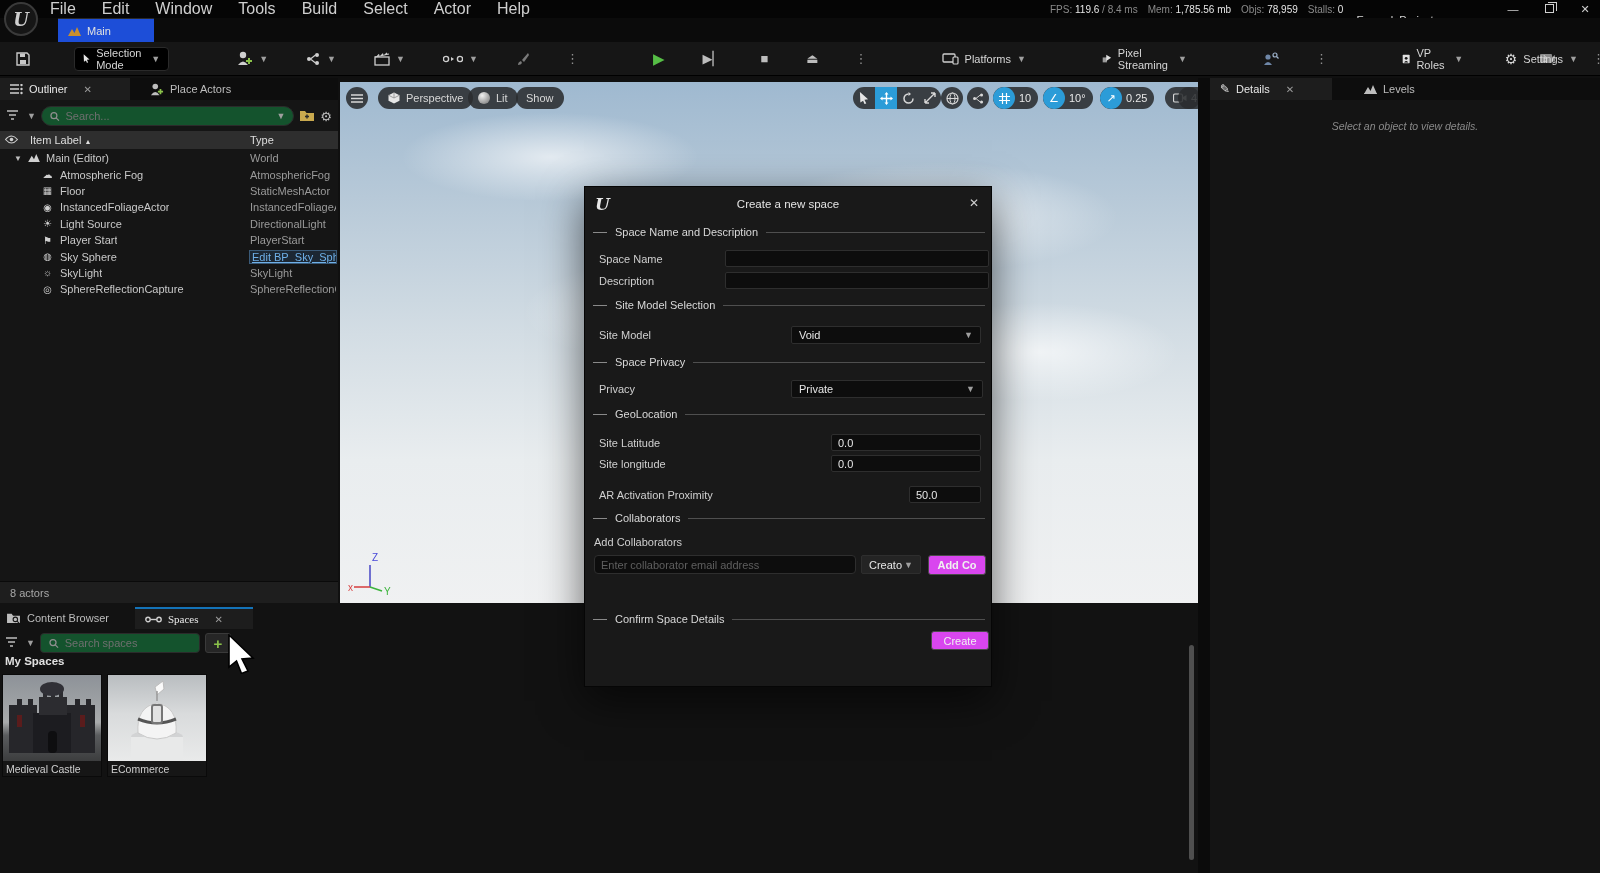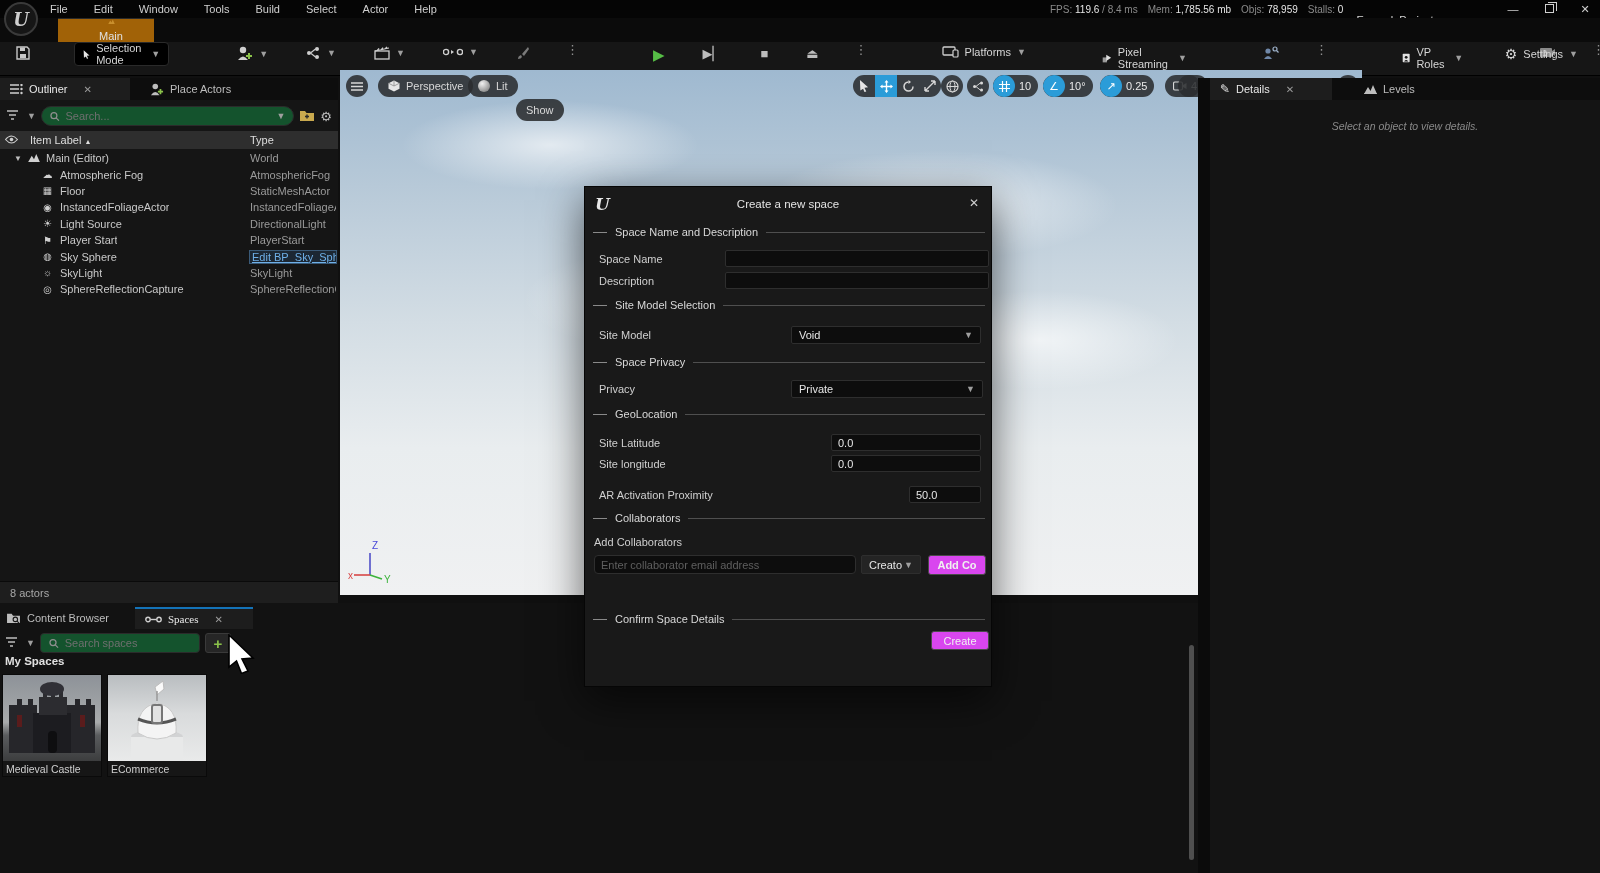--- a/index.html
+++ b/index.html
@@ -3,36 +3,36 @@
 <meta charset="utf-8">
 <style>
   * { margin:0; padding:0; box-sizing:border-box; }
   html,body { background:#000; }
   body { font-family:"Liberation Sans","DejaVu Sans",sans-serif; }
   #frame { position:relative; width:1600px; height:873px; background:#101010; overflow:hidden; color:#c8c8c8; font-size:11px; }
 
   
   #titlebar { position:absolute; left:0; top:0; width:1600px; height:18px; background:#050505; display:flex; align-items:center; }
   #ue-logo { position:absolute; left:4px; top:2px; width:34px; height:34px; border-radius:50%; background:#161616; border:2px solid #3a3a3a; color:#cfcfcf; display:flex; align-items:center; justify-content:center; font-family:"DejaVu Serif",serif; font-weight:bold; font-size:18px; font-style:italic; z-index:5; }
-  #menus { display:flex; gap:26px; margin-left:50px; color:#cfcfcf; font-size:11px; }
+  #menus { display:flex; gap:26px; margin-left:50px; color:#cfcfcf; font-size:16px; }
   .menu-item { cursor:default; }
   #tstats { position:absolute; left:1050px; top:0; height:18px; display:flex; align-items:center; gap:10px; font-size:10px; }
   .stat-label { color:#8a8a8a; } .stat-val { color:#e6e6e6; }
   #project-name { position:absolute; left:1340px; top:11px; height:18px; display:flex; align-items:center; color:#d8d8d8; font-size:11px; width:110px; justify-content:center;}
   #winbtns { position:absolute; right:8px; top:0; height:18px; display:flex; gap:22px; align-items:center; color:#cfcfcf; }
   #winbtns .wb { width:14px; text-align:center; font-size:11px; }
   .restore-box { width:9px; height:9px; border:1px solid #cfcfcf; position:relative; }
   .restore-box:before { content:""; position:absolute; left:2px; top:-3px; width:8px; height:8px; border:1px solid #cfcfcf; border-bottom:none; border-left:none; }
 
   
   #tabbar { position:absolute; left:0; top:18px; width:1600px; height:24px; background:#0b0b0b; }
-  #main-tab { position:absolute; left:58px; top:0; width:96px; height:24px; background:#a16207; border-top:1px solid #2a2a2a; display:flex; align-items:center; gap:6px; padding-left:10px; color:#e0e0e0;flex-direction:column; }
-
-  
-  #toolbar { position:absolute; left:0; top:42px; width:1600px; height:34px; background:#161616; border-bottom:1px solid #000; display:flex; align-items:flex-start;gap:22px; }
+  #main-tab { position:absolute; left:58px; top:0; width:96px; height:24px; background:#1d4ed8; border-top:1px solid #2a2a2a; display:flex; align-items:center; gap:6px; padding-left:10px; color:#e0e0e0; }
+
+  
+  #toolbar { position:absolute; left:0; top:42px; width:1600px; height:34px; background:#161616; border-bottom:1px solid #000; display:flex; align-items:center;gap:22px; }
   .tb-sep { width:1px; height:22px; background:#2b2b2b; margin:0 8px; }
   .tb-dots { color:#8f8f8f; font-size:13px; padding:0 6px; letter-spacing:0; }
   .tb-btn { display:flex; align-items:center; gap:6px; color:#d6d6d6; padding:4px 8px; border-radius:3px; }
   .chev { color:#9f9f9f; font-size:9px; }
   #sel-mode { background:#000; border:1px solid #2a2a2a; border-radius:4px; height:24px; margin-left:14px; }
   .play-green { color:#56be46; font-size:15px; }
   .tb-glyph { color:#bdbdbd; font-size:13px; }
 
   
   .ptab { display:flex; align-items:center; gap:6px; height:22px; padding:0 10px; color:#bdbdbd; font-size:11px; }
@@ -50,21 +50,21 @@
   #outliner-rows { position:absolute; left:0; top:72px; width:338px; }
   .orow { height:16.4px; display:flex; align-items:center; position:relative; color:#c9c9c9; }
   .orow .olabel { white-space:nowrap; overflow:hidden; }
   .otype { position:absolute; left:250px; width:86px; color:#9a9a9a; white-space:nowrap; overflow:hidden; }
   .otype.link { color:#6fb0e8; text-decoration:underline; background:#1c2733; outline:1px solid #3a5a78; padding:0 2px; }
   .oicon { width:15px; text-align:center; margin-right:5px; font-size:10px; color:#cfcfcf; flex:none; }
   .caret { width:12px; color:#bdbdbd; font-size:8px; flex:none; }
   #outliner-footer { position:absolute; left:0; top:503px; width:338px; height:22px; background:#1e1e1e; display:flex; align-items:center; padding-left:10px; color:#a8a8a8; border-top:1px solid #0a0a0a;}
 
   
-  #viewport { position:absolute; left:340px; top:70px; width:1022px; height:525px; background:linear-gradient(180deg,#9fb9d0 0%,#b7c9d8 22%,#d3dde4 48%,#e9edef 72%,#f0f1f2 100%); overflow:hidden;text-align:right; }
+  #viewport { position:absolute; left:340px; top:82px; width:1022px; height:525px; background:linear-gradient(180deg,#9fb9d0 0%,#b7c9d8 22%,#d3dde4 48%,#e9edef 72%,#f0f1f2 100%); overflow:hidden;text-align:right; }
   .cloud { position:absolute; background:radial-gradient(ellipse at center, rgba(255,255,255,.65), rgba(255,255,255,0) 70%); }
   .vp-pill { position:absolute; top:5px; height:22px; background:rgba(42,44,47,.88); border-radius:11px; display:flex; align-items:center; gap:6px; padding:0 10px; color:#d8d8d8; }
   .vp-circ { position:absolute; top:5px; width:22px; height:22px; border-radius:50%; background:rgba(42,44,47,.88); display:flex; align-items:center; justify-content:center; color:#d8d8d8; }
   .vp-group { position:absolute; top:5px; height:22px; background:rgba(42,44,47,.88); border-radius:11px; display:flex; align-items:center; overflow:hidden; }
   .vp-tool { width:22px; height:22px; display:flex; align-items:center; justify-content:center; color:#d8d8d8; }
   .vp-tool.on { background:#2b9cd8; color:#fff; }
   .vp-num { color:#e8e8e8; padding:0 7px 0 4px; }
   .snap-ic { width:22px; height:22px; border-radius:11px; background:#2b9cd8; color:#fff; display:flex; align-items:center; justify-content:center; }
   
   #axis { position:absolute; left:8px; bottom:12px; width:46px; height:44px; }
@@ -395,21 +395,21 @@
       <svg width="12" height="12" viewBox="0 0 12 12">
           <path d="M6 0.5 L11.5 3.2 V8.8 L6 11.5 L0.5 8.8 V3.2 Z" fill="#e6e6e6"></path>
           <path d="M6 0.5 V6 M6 6 L0.5 3.2 M6 6 L11.5 3.2" stroke="#8a8a8a" stroke-width="0.8"></path>
         </svg>
       <span>Perspective</span>
     </div>
     <div class="vp-pill" style="left:128px;">
       <span style="width:12px;height:12px;border-radius:50%;background:radial-gradient(circle at 35% 30%, #f0f0f0, #6f6f6f);display:inline-block;"></span>
       <span>Lit</span>
     </div>
-    <div class="vp-pill" style="left:176px;margin-top:24px;">
+    <div class="vp-pill" style="left:176px;">
       <span>Show</span>
     </div>
 
     <div class="vp-group" style="left:513px;">
       <span class="vp-tool">
           <svg width="10" height="12" viewBox="0 0 11 13">
             <path d="M1 0 L10 8 L6 8.5 L8 12.5 L6 13 L4.5 9.5 L1.5 11.5 Z" fill="#e6e6e6"></path>
           </svg>
         </span>
       <span class="vp-tool on">

